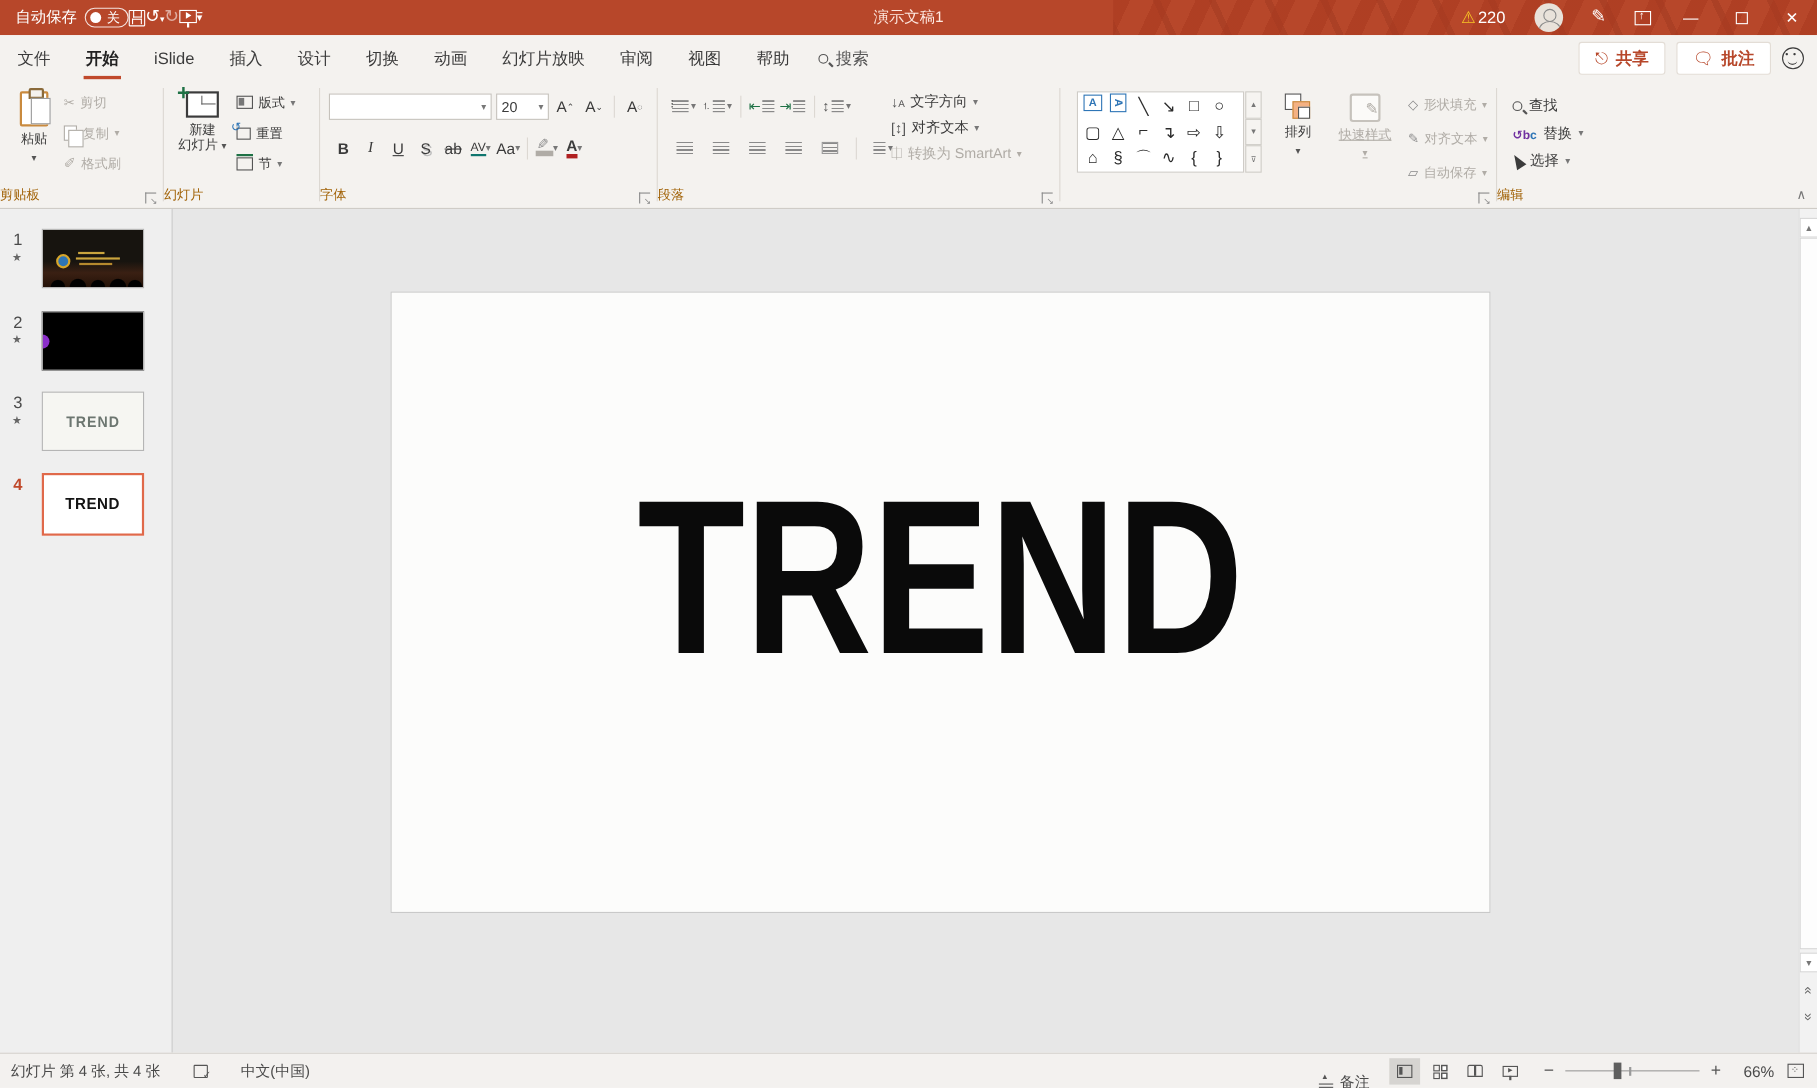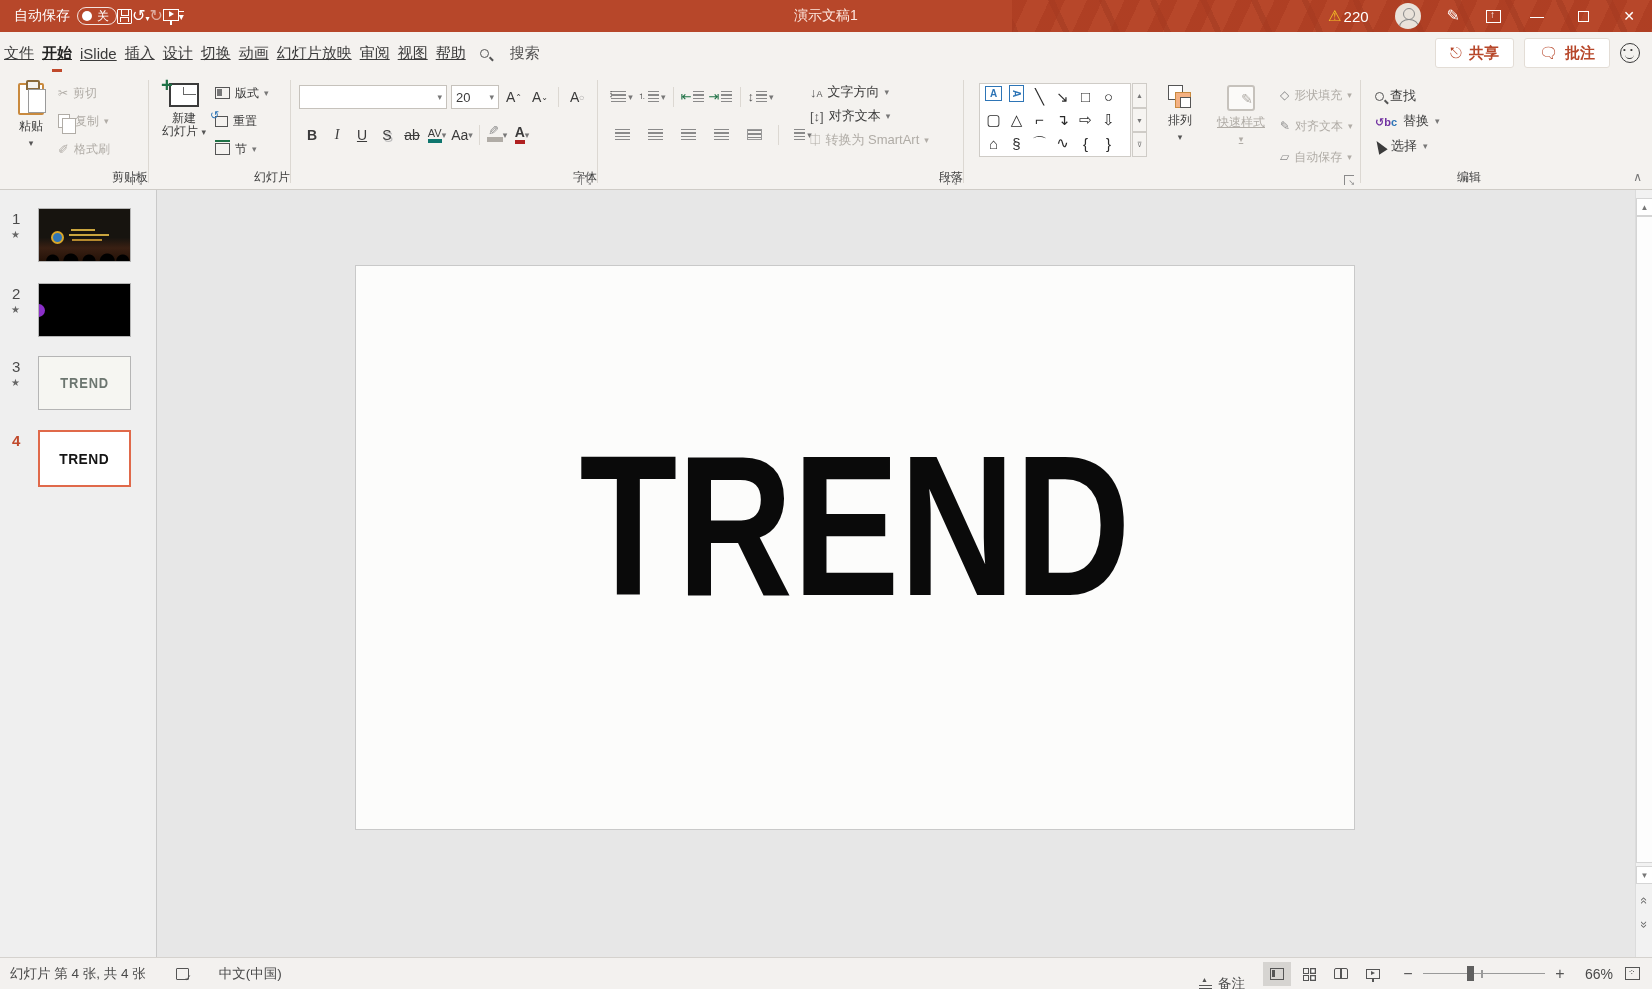--- a/index.html
+++ b/index.html
@@ -36,38 +36,38 @@
   .avatar:before { content:""; position:absolute; left:8px; top:5px; width:10px; height:10px; border:1.5px solid #8a8a8a; border-radius:50%; }
   .avatar:after { content:""; position:absolute; left:4px; top:16px; width:18px; height:14px; border:1.5px solid #8a8a8a; border-radius:50%; }
   .ribdisp { width:15px; height:13px; border:1.5px solid #fff; position:relative; }
   .ribdisp:after { content:"↑"; position:absolute; left:3px; top:-2px; font-size:10px; }
   .winbtn { font-size:14px; width:46px; }
   .maxbox { width:11px; height:11px; border:1.5px solid #fff; }
 
   
   .ribbonwrap { position:absolute; left:0; top:32px; width:1652px; height:158px; background:#f4f2ef; border-bottom:1px solid #cfccc7; }
   .tabrow { position:absolute; left:0; top:0; width:1652px; height:43px; display:flex; align-items:center; }
-  .tab { padding:0 4px; font-size:15px; color:#3b3b3b; height:43px; display:flex; align-items:center; position:relative; cursor:default;text-decoration:underline; }
+  .tab { padding:0 16px; font-size:15px; color:#3b3b3b; height:43px; display:flex; align-items:center; position:relative; cursor:default; }
   .tab.active { font-weight:bold; color:#222; }
   .tab.active:after { content:""; position:absolute; left:14px; right:14px; bottom:3px; height:3px; background:#C0492B; }
-  .searchbox { display:flex; align-items:center; gap:21px; margin-left:10px; color:#555; font-size:15px; }
+  .searchbox { display:flex; align-items:center; gap:7px; margin-left:10px; color:#555; font-size:15px; }
   .mag { width:9px; height:9px; border:1.6px solid #555; border-radius:50%; position:relative; display:inline-block; }
   .mag:after { content:""; position:absolute; left:8px; top:8px; width:5px; height:1.6px; background:#555; transform:rotate(45deg); }
   .tab-right { position:absolute; right:12px; top:6px; display:flex; align-items:center; gap:10px; }
   .pillbtn { background:#fff; border:1px solid #e3ddd6; border-radius:3px; height:30px; padding:0 14px;
     display:flex; align-items:center; gap:7px; color:#B7472A; font-size:15px; font-weight:bold; }
   .smiley { width:20px; height:20px; border:1.6px solid #3b3b3b; border-radius:50%; position:relative; }
   .smiley:before { content:"• •"; position:absolute; left:2px; top:1px; font-size:8px; letter-spacing:1px; color:#3b3b3b;}
   .smiley:after { content:""; position:absolute; left:4px; top:10px; width:9px; height:4px; border-bottom:1.6px solid #3b3b3b; border-radius:0 0 8px 8px; }
 
   
   .ribbon { position:absolute; left:0; top:43px; width:1652px; height:115px; }
   .group { position:absolute; top:0; height:115px; }
   .gdivider { position:absolute; top:5px; height:103px; width:1px; background:#dcd8d2; }
-  .glabel { position:absolute; bottom:4px; left:0; right:0; text-align:right; font-size:12px; color:#404040; }
+  .glabel { position:absolute; bottom:4px; left:0; right:0; text-align:left; font-size:12px; color:#a16207; }
   .launcher { position:absolute; bottom:5px; right:6px; width:10px; height:10px; border-left:1px solid #8a8a8a; border-top:1px solid #8a8a8a; }
   .launcher:after { content:"↘"; position:absolute; right:-1px; bottom:-2px; font-size:8px; color:#8a8a8a; }
   .bigbtn { display:flex; flex-direction:column; align-items:center; justify-content:flex-start; gap:4px;
     padding-top:8px; height:90px; font-size:12px; color:#3b3b3b; text-align:center; line-height:1.25; }
   .bigbtn .car { font-size:9px; color:#555; }
   .dis { color:#b0aca6 !important; }
   .smallrow { display:flex; align-items:center; gap:5px; height:24px; font-size:12px; color:#3b3b3b; }
   .car { font-size:9px; color:#777; }
 
   
@@ -348,21 +348,21 @@
             <sub style="font-size:8px;">◌</sub>
           </span>
       </div>
       <div style="position:absolute; left:10px; top:48px; display:flex; gap:3px; align-items:center;">
         <span class="fbtn" style="font-weight:bold;">B</span>
         <span class="fbtn" style="font-style:italic; font-family:'Liberation Serif',serif;">I</span>
         <span class="fbtn underl">U</span>
         <span class="fbtn" style="text-shadow:1.5px 1.5px 0 #bbb;">S</span>
         <span class="fbtn strike">ab</span>
         <span class="fbtn" style="font-size:11px;">
-            <span style="border-bottom:4px solid #0f766e;">AV</span>
+            <span style="border-bottom:2px solid #0f766e;">AV</span>
             <span class="car">▾</span>
           </span>
         <span class="fbtn">
             <span>Aa</span>
             <span class="car">▾</span>
           </span>
         <span class="vdivs"></span>
         <span class="fbtn">
             <span class="penic"></span>
             <span class="car">▾</span>

